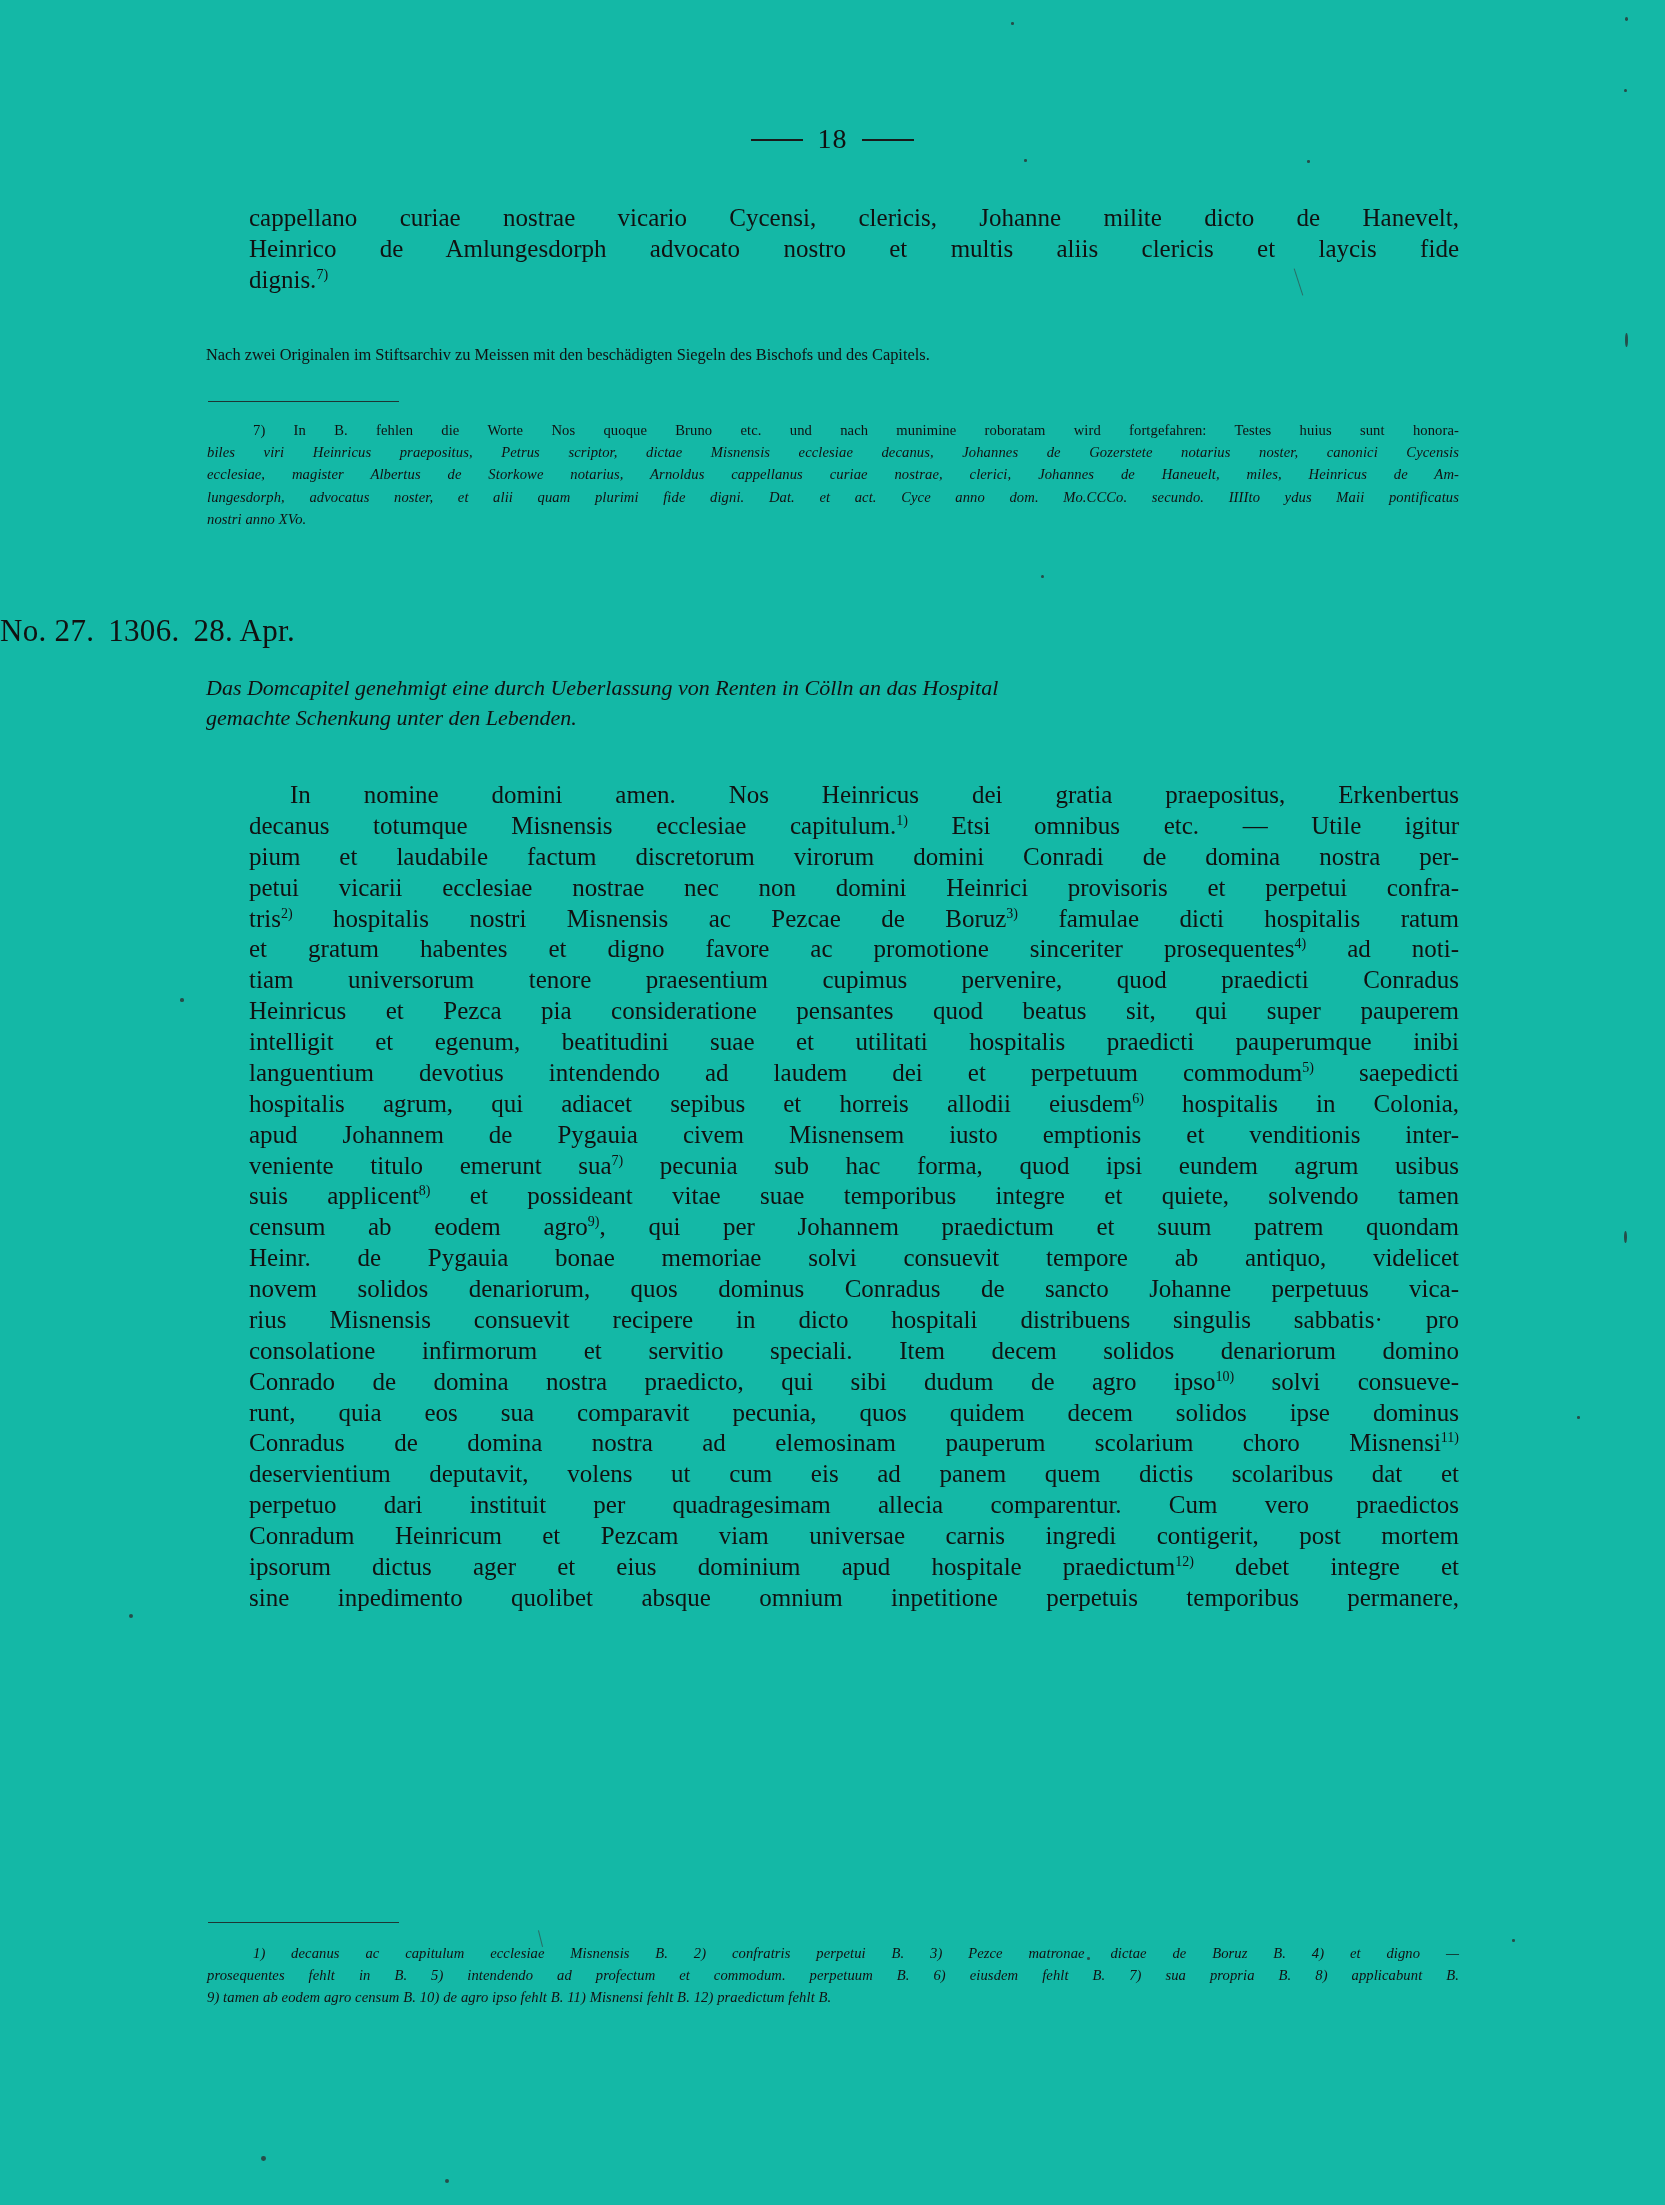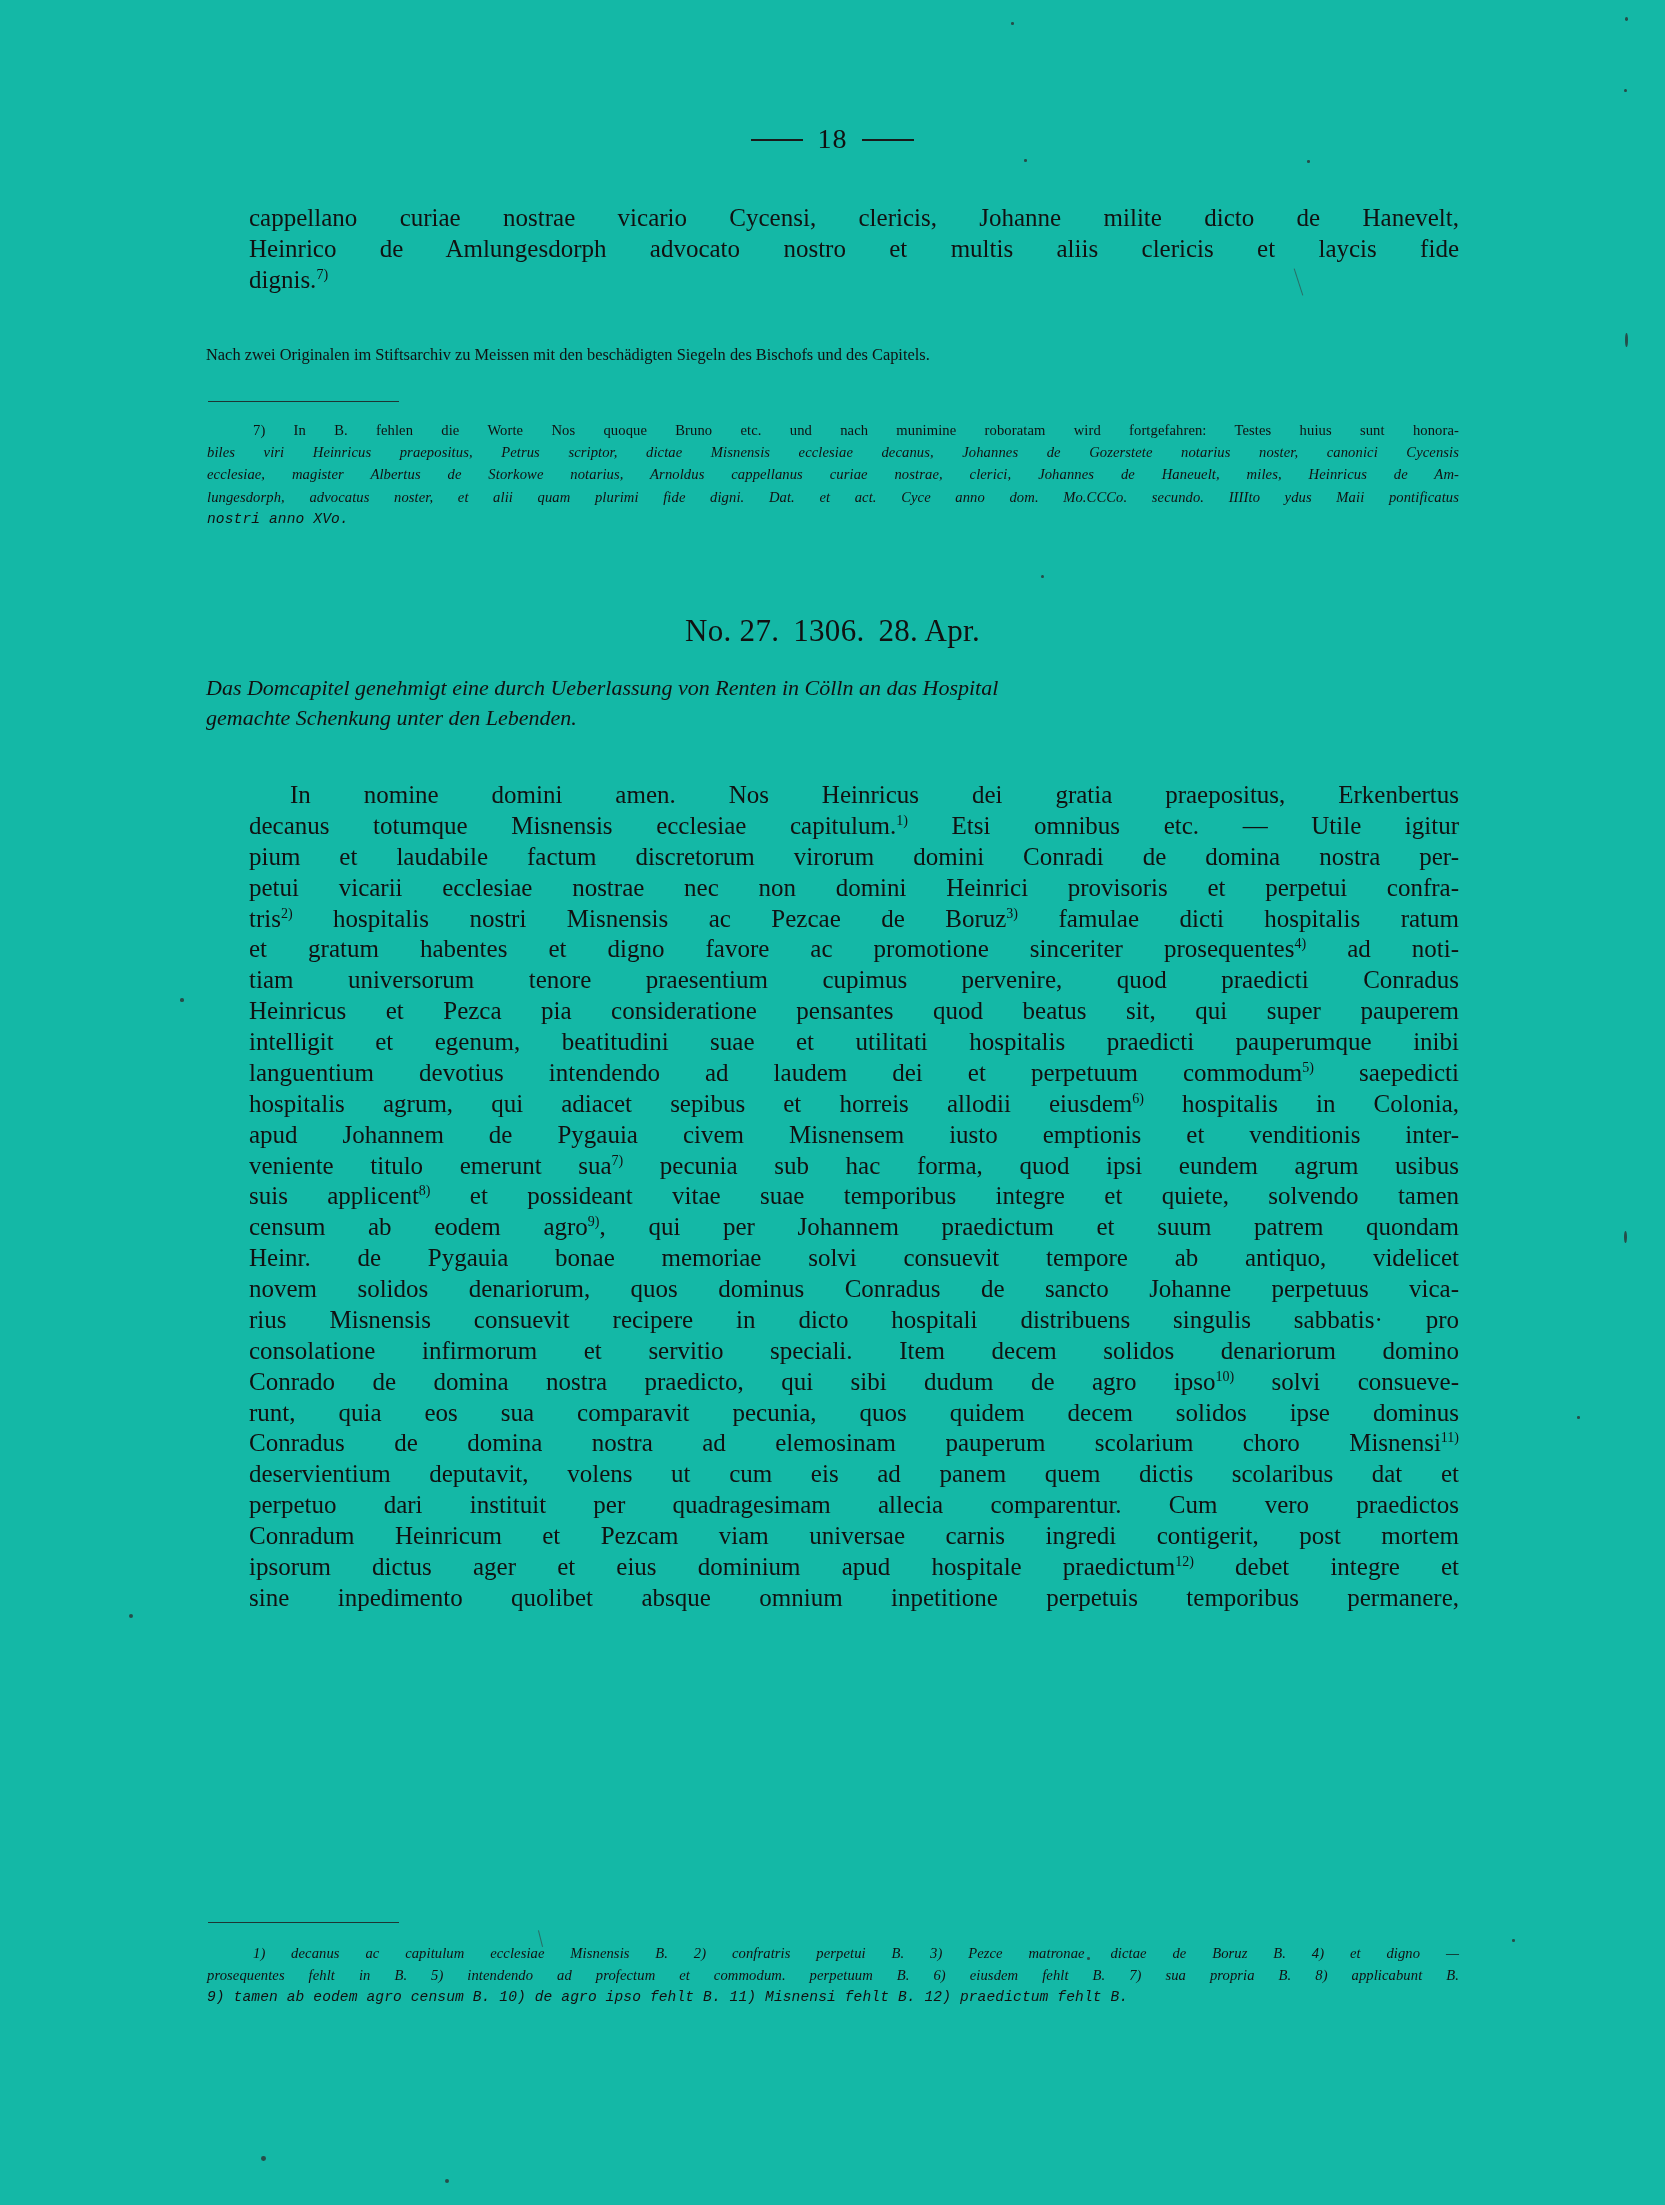--- a/index.html
+++ b/index.html
@@ -105,33 +105,32 @@
     font-size: 14.6px;
     line-height: 1.52;
     letter-spacing: 0.1px;
   }
   .footnote .fl {
     display: block;
     white-space: nowrap;
     text-align: justify;
     text-align-last: justify;
   }
-  .footnote .fl.last { text-align-last: left; font-family: Liberation Mono, monospace; }
+  .footnote .fl.last { text-align-last: left; }
   .fn-top { left: 207px; top: 419px; width: 1252px; }
   .fn-bottom { left: 207px; top: 1942px; width: 1252px; }
   .fn-indent { display: inline-block; width: 46px; }
   i { font-style: italic; }
 
   
   .doc-head {
     position: absolute;
     left: 0;
     top: 613px;
     width: 1665px;
-    text-align: center;
     font-size: 31px;
     letter-spacing: 0.3px;
   }
   .doc-head .sp { display: inline-block; width: 14px; }
 
   .doc-sub {
     position: absolute;
     left: 206px;
     top: 673px;
     width: 1253px;

